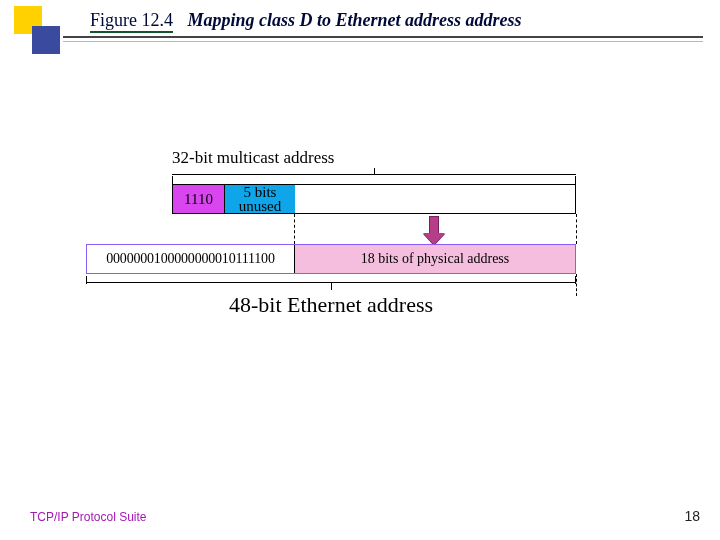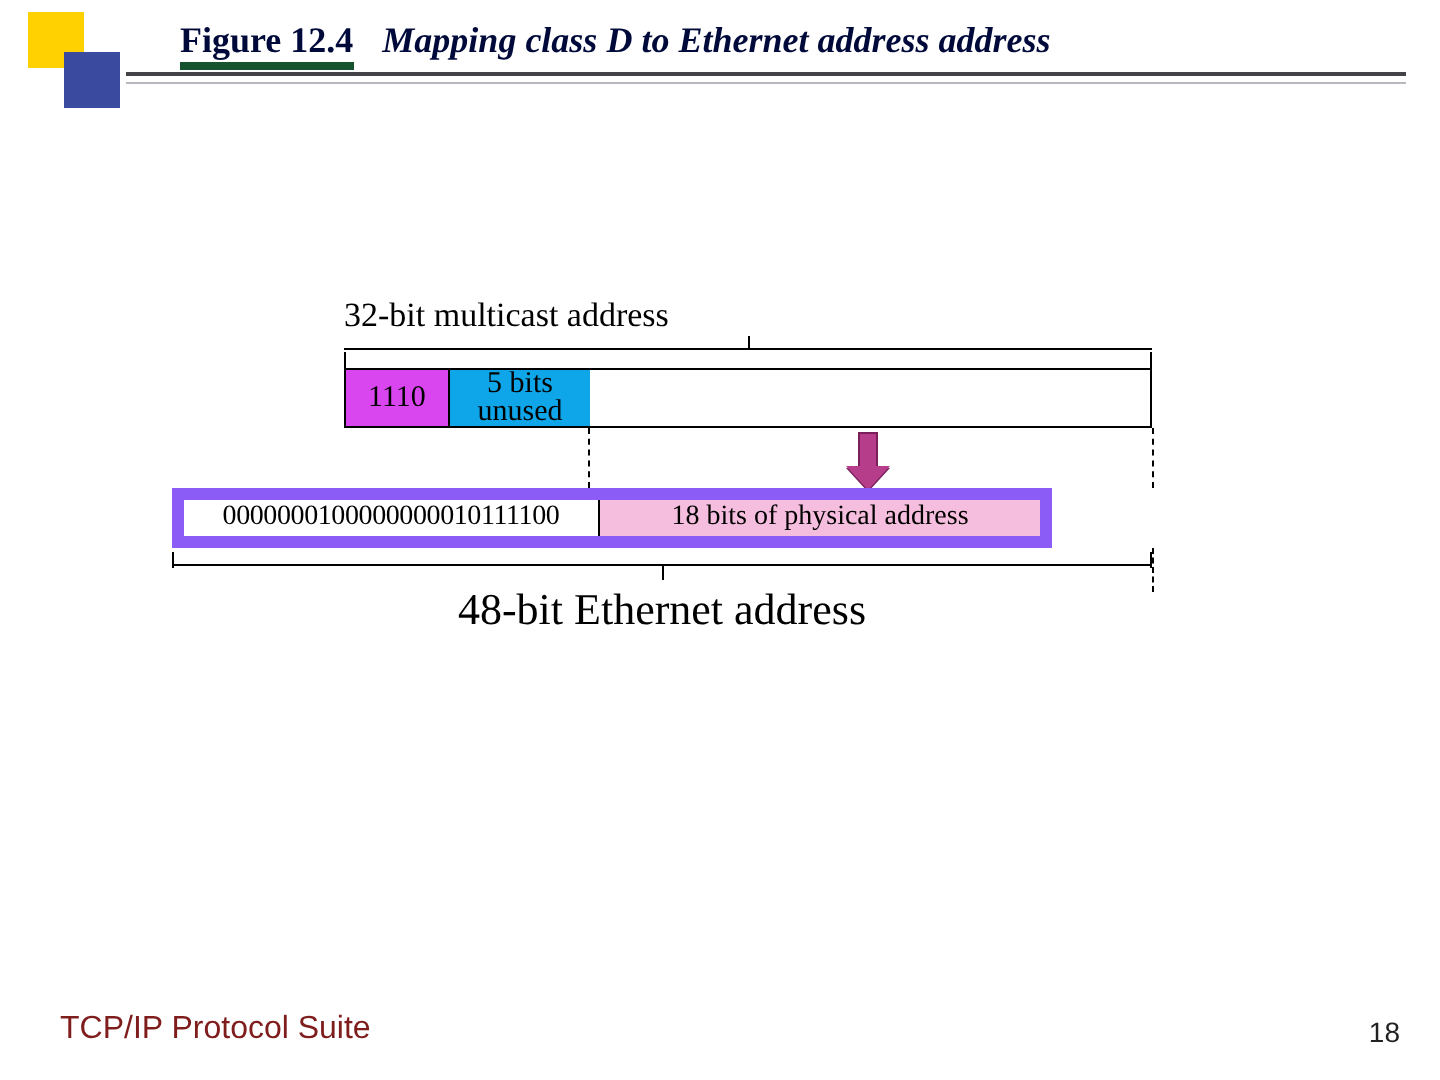--- a/index.html
+++ b/index.html
@@ -4,23 +4,23 @@
 <style>
   *{box-sizing:border-box;margin:0;padding:0}
   body{width:720px;height:540px;background:#fff;font-family:"Times New Roman",serif;position:relative;overflow:hidden}
   .decor{position:absolute;top:0;left:0}
   .decor .sq{position:absolute}
   .sq-a{width:28px;height:28px;background:#ffd100;top:6px;left:14px}
   .sq-b{width:28px;height:28px;background:#3a4a9e;top:26px;left:32px}
   .hr1{position:absolute;top:36px;left:63px;height:2px;width:640px;background:#444349}
   .hr2{position:absolute;top:41px;left:63px;height:1px;width:640px;background:#b8b7bd}
   .title{position:absolute;top:10px;left:90px;font-size:18px;color:#000a3a}
-  .title .fig{font-weight:700;border-bottom:4px solid #14532d;padding-bottom:1px}
+  .title .fig{font-weight:400;border-bottom:2px solid #14532d;padding-bottom:1px}
   .title .cap{font-style:italic;font-weight:700;margin-left:10px}
-  .footer-l{position:absolute;bottom:16px;left:30px;font-family:Arial,Helvetica,sans-serif;font-size:16px;color:#7f1d1d}
+  .footer-l{position:absolute;bottom:16px;left:30px;font-family:Arial,Helvetica,sans-serif;font-size:12px;color:#a21caf}
   .footer-r{position:absolute;bottom:16px;right:20px;font-family:Arial,Helvetica,sans-serif;font-size:14px;color:#222}
 
   .diagram{position:absolute;top:168px;left:0;width:720px;font-family:"Times New Roman",serif;color:#000}
   .brace-top{position:absolute;top:0;left:172px;width:404px;height:14px}
   .brace-top::before,.brace-top::after{content:"";position:absolute;width:1px;height:8px;background:#000;bottom:-2px}
   .brace-top::before{left:0}.brace-top::after{right:0}
   .brace-top .bar{position:absolute;left:0;right:0;top:6px;height:1px;background:#000}
   .brace-top .tip{position:absolute;left:50%;top:0;width:1px;height:6px;background:#000}
   .lbl-top{position:absolute;top:-20px;left:172px;width:404px;font-size:17px}
 
@@ -34,21 +34,21 @@
   .vdash{position:absolute;border-left:1px dashed #000}
   .vd1{top:46px;left:294px;height:30px}
   .vd2{top:46px;left:576px;height:30px}
   .vd3{top:106px;left:576px;height:22px}
 
   .arrow{position:absolute;top:48px;left:426px;width:16px;height:28px}
   .arrow .shaft{position:absolute;left:3px;top:0;width:10px;height:18px;background:#b63d8a;border:1px solid #7a1f5a}
   .arrow .head{position:absolute;top:17px;left:-3px;width:0;height:0;border-left:11px solid transparent;border-right:11px solid transparent;border-top:12px solid #b63d8a}
   .arrow .headb{position:absolute;top:17px;left:-3px;width:0;height:0;border-left:11px solid transparent;border-right:11px solid transparent;border-top:12px solid #7a1f5a;transform:translateY(1px);z-index:-1}
 
-  .row48{position:absolute;top:76px;left:86px;width:440px;height:30px;border:6px solid #8b5cf6;display:flex}
+  .row48{position:absolute;top:76px;left:86px;width:490px;height:30px;border:1px solid #8b5cf6;display:flex}
   .row48 div{display:flex;align-items:center;justify-content:center;border-right:1px solid #000;font-size:14px}
   .row48 div:last-child{border-right:none}
   .c-bits{width:208px;background:#fff;font-size:13px;letter-spacing:-0.2px}
   .c-23p{flex:1;background:#f6bede;font-size:15px}
 
   .brace-bot{position:absolute;top:110px;left:86px;width:490px;height:14px}
   .brace-bot::before,.brace-bot::after{content:"";position:absolute;width:1px;height:8px;background:#000;top:-2px}
   .brace-bot::before{left:0}.brace-bot::after{right:0}
   .brace-bot .bar{position:absolute;left:0;right:0;top:4px;height:1px;background:#000}
   .brace-bot .tip{position:absolute;left:50%;top:5px;width:1px;height:7px;background:#000}

